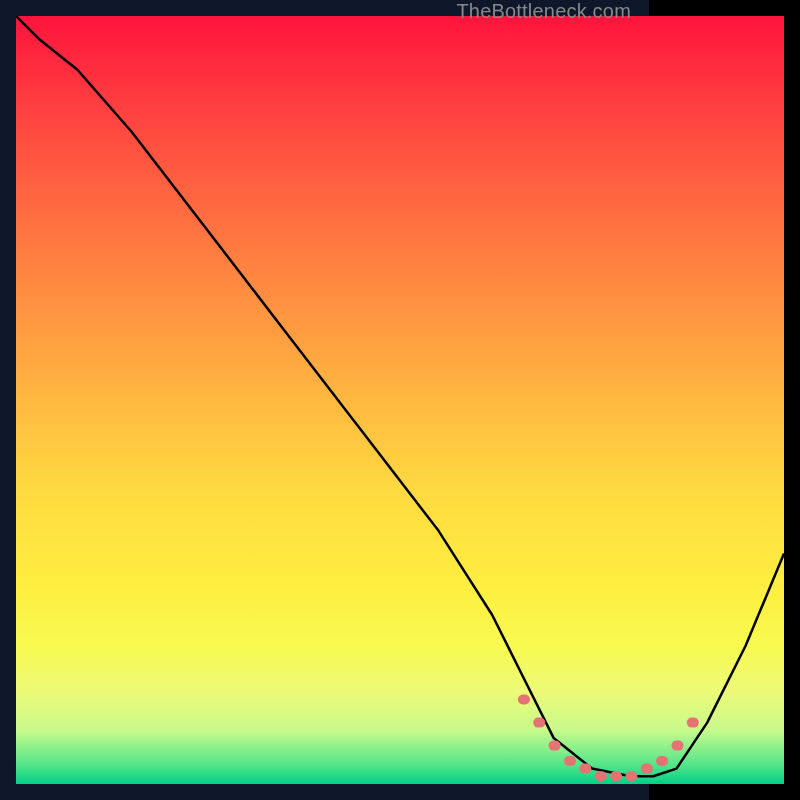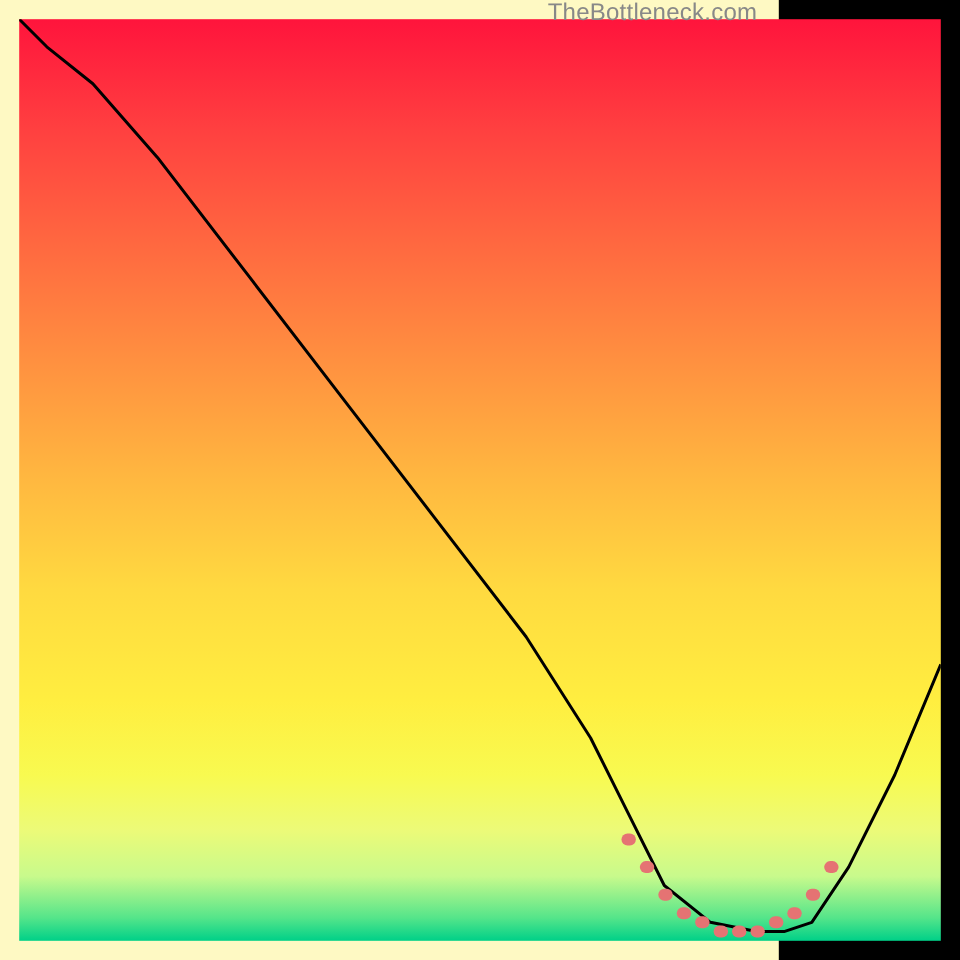--- a/index.html
+++ b/index.html
@@ -7,21 +7,21 @@
     padding: 0;
     width: 800px;
     height: 800px;
     background: #000;
     overflow: hidden;
   }
   .frame {
     position: relative;
     width: 649px;
     height: 800px;
-    background: #fef9c3;
+    background: #0f172a;
   }
   .plot-area {
     position: absolute;
     left: 16px;
     top: 16px;
     width: 768px;
     height: 768px;
     background: linear-gradient(to bottom,
       #ff143c 0%,
       #ff4040 12%,

